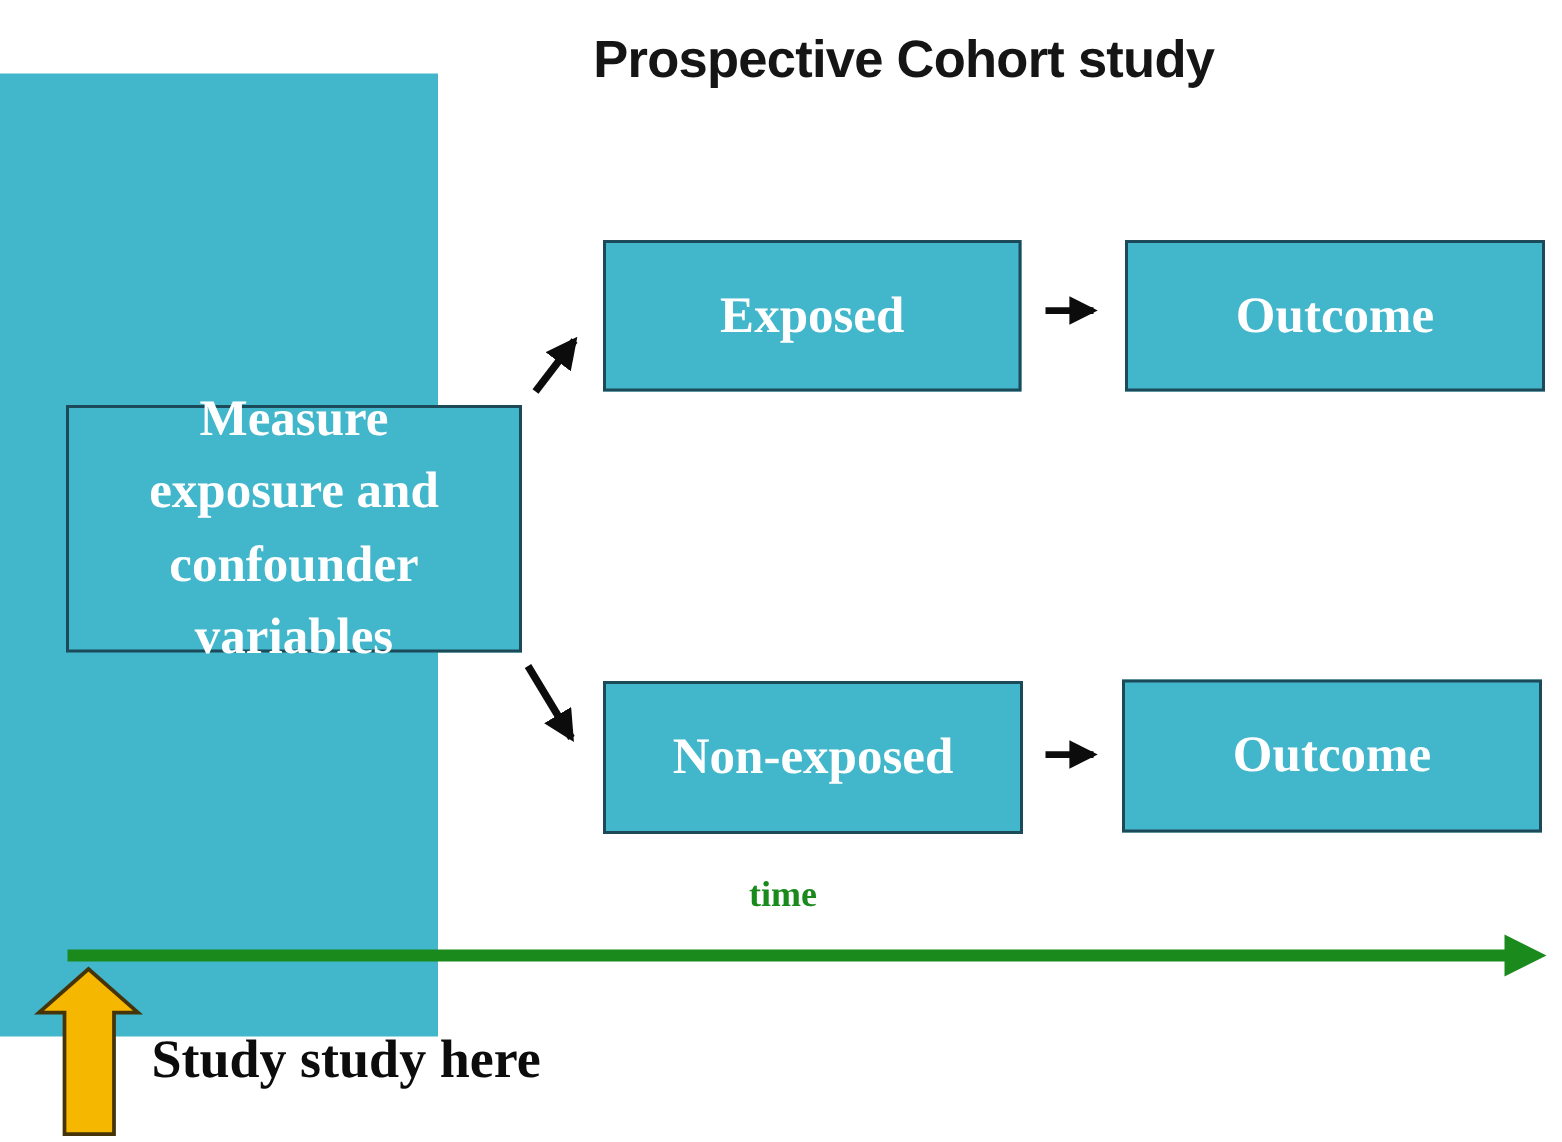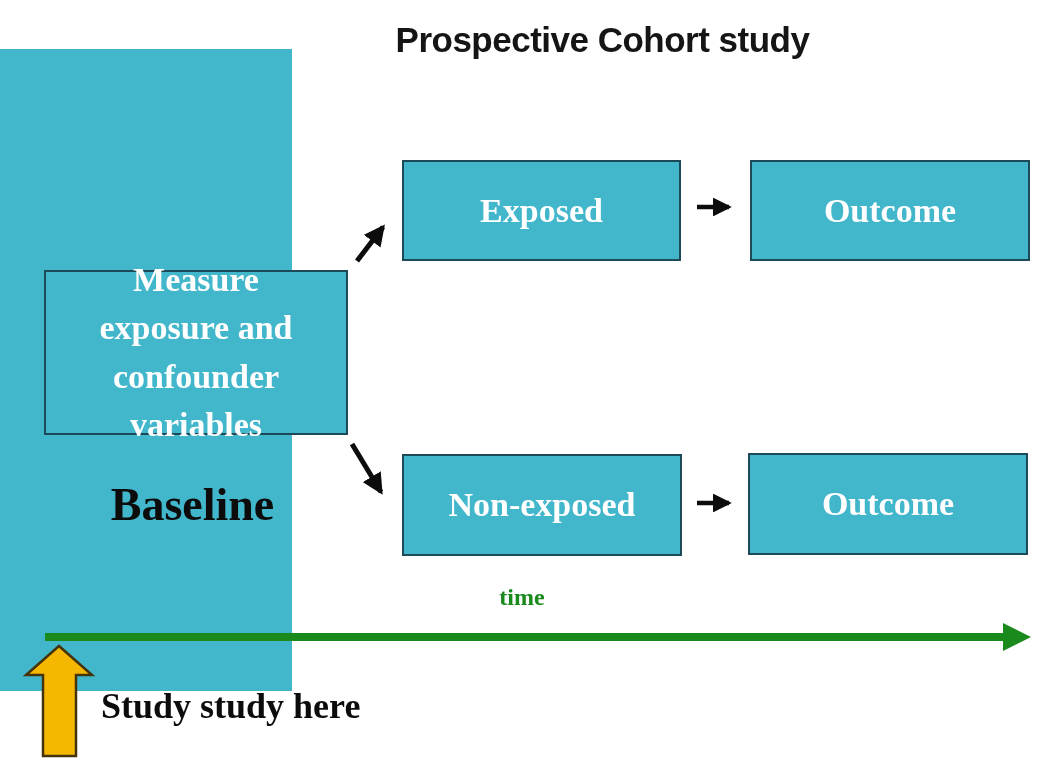--- a/index.html
+++ b/index.html
@@ -96,21 +96,20 @@
   </div>
 
   <div class="box box-nonexposed">
     <span>Non-exposed</span>
   </div>
 
   <div class="box box-outcome-bottom">
     <span>Outcome</span>
   </div>
 
-  <div class="baseline-label">Baseline</div>
 
   <div class="time-label">time</div>
 
   <div class="study-label">Study study here</div>
 
   <svg class="overlay" viewBox="0 0 1041 761" xmlns="http://www.w3.org/2000/svg">
     <defs>
       <marker id="ah" viewBox="0 0 10 10" refX="8.5" refY="5" markerWidth="4.2" markerHeight="4.2" orient="auto-start-reverse">
         <path d="M0,0 L10,5 L0,10 z" fill="#0c0c0c"></path>
       </marker>

